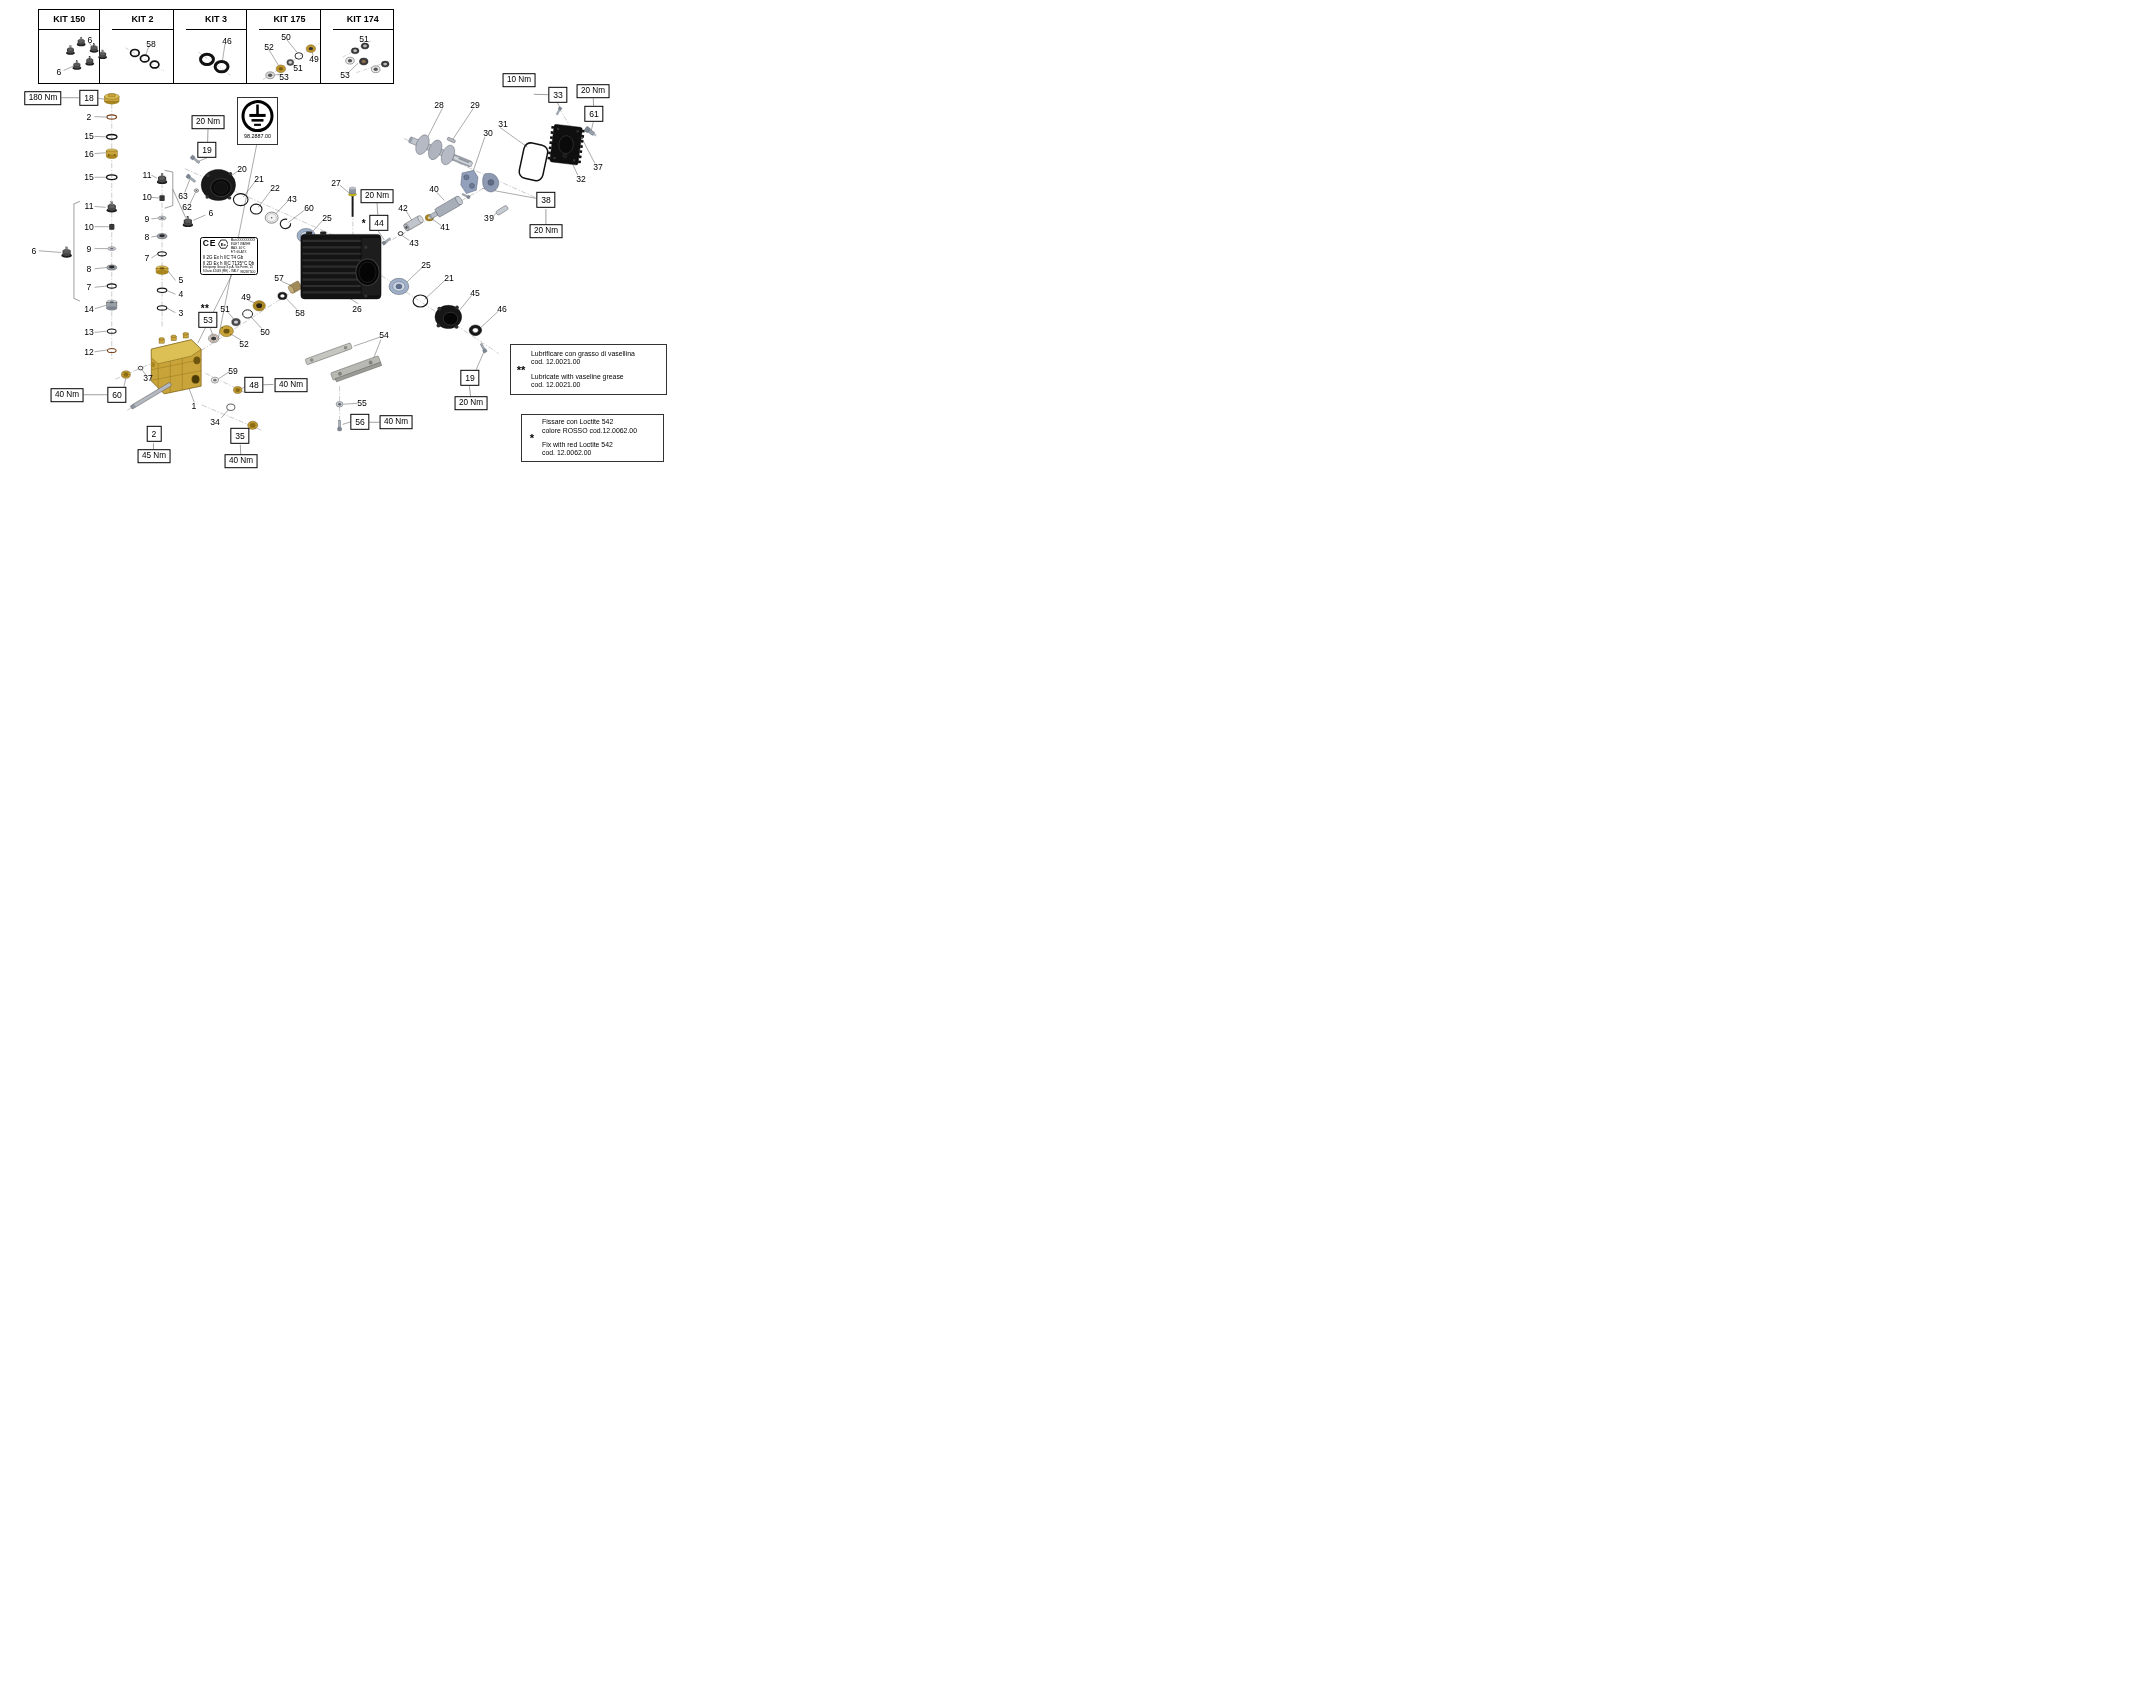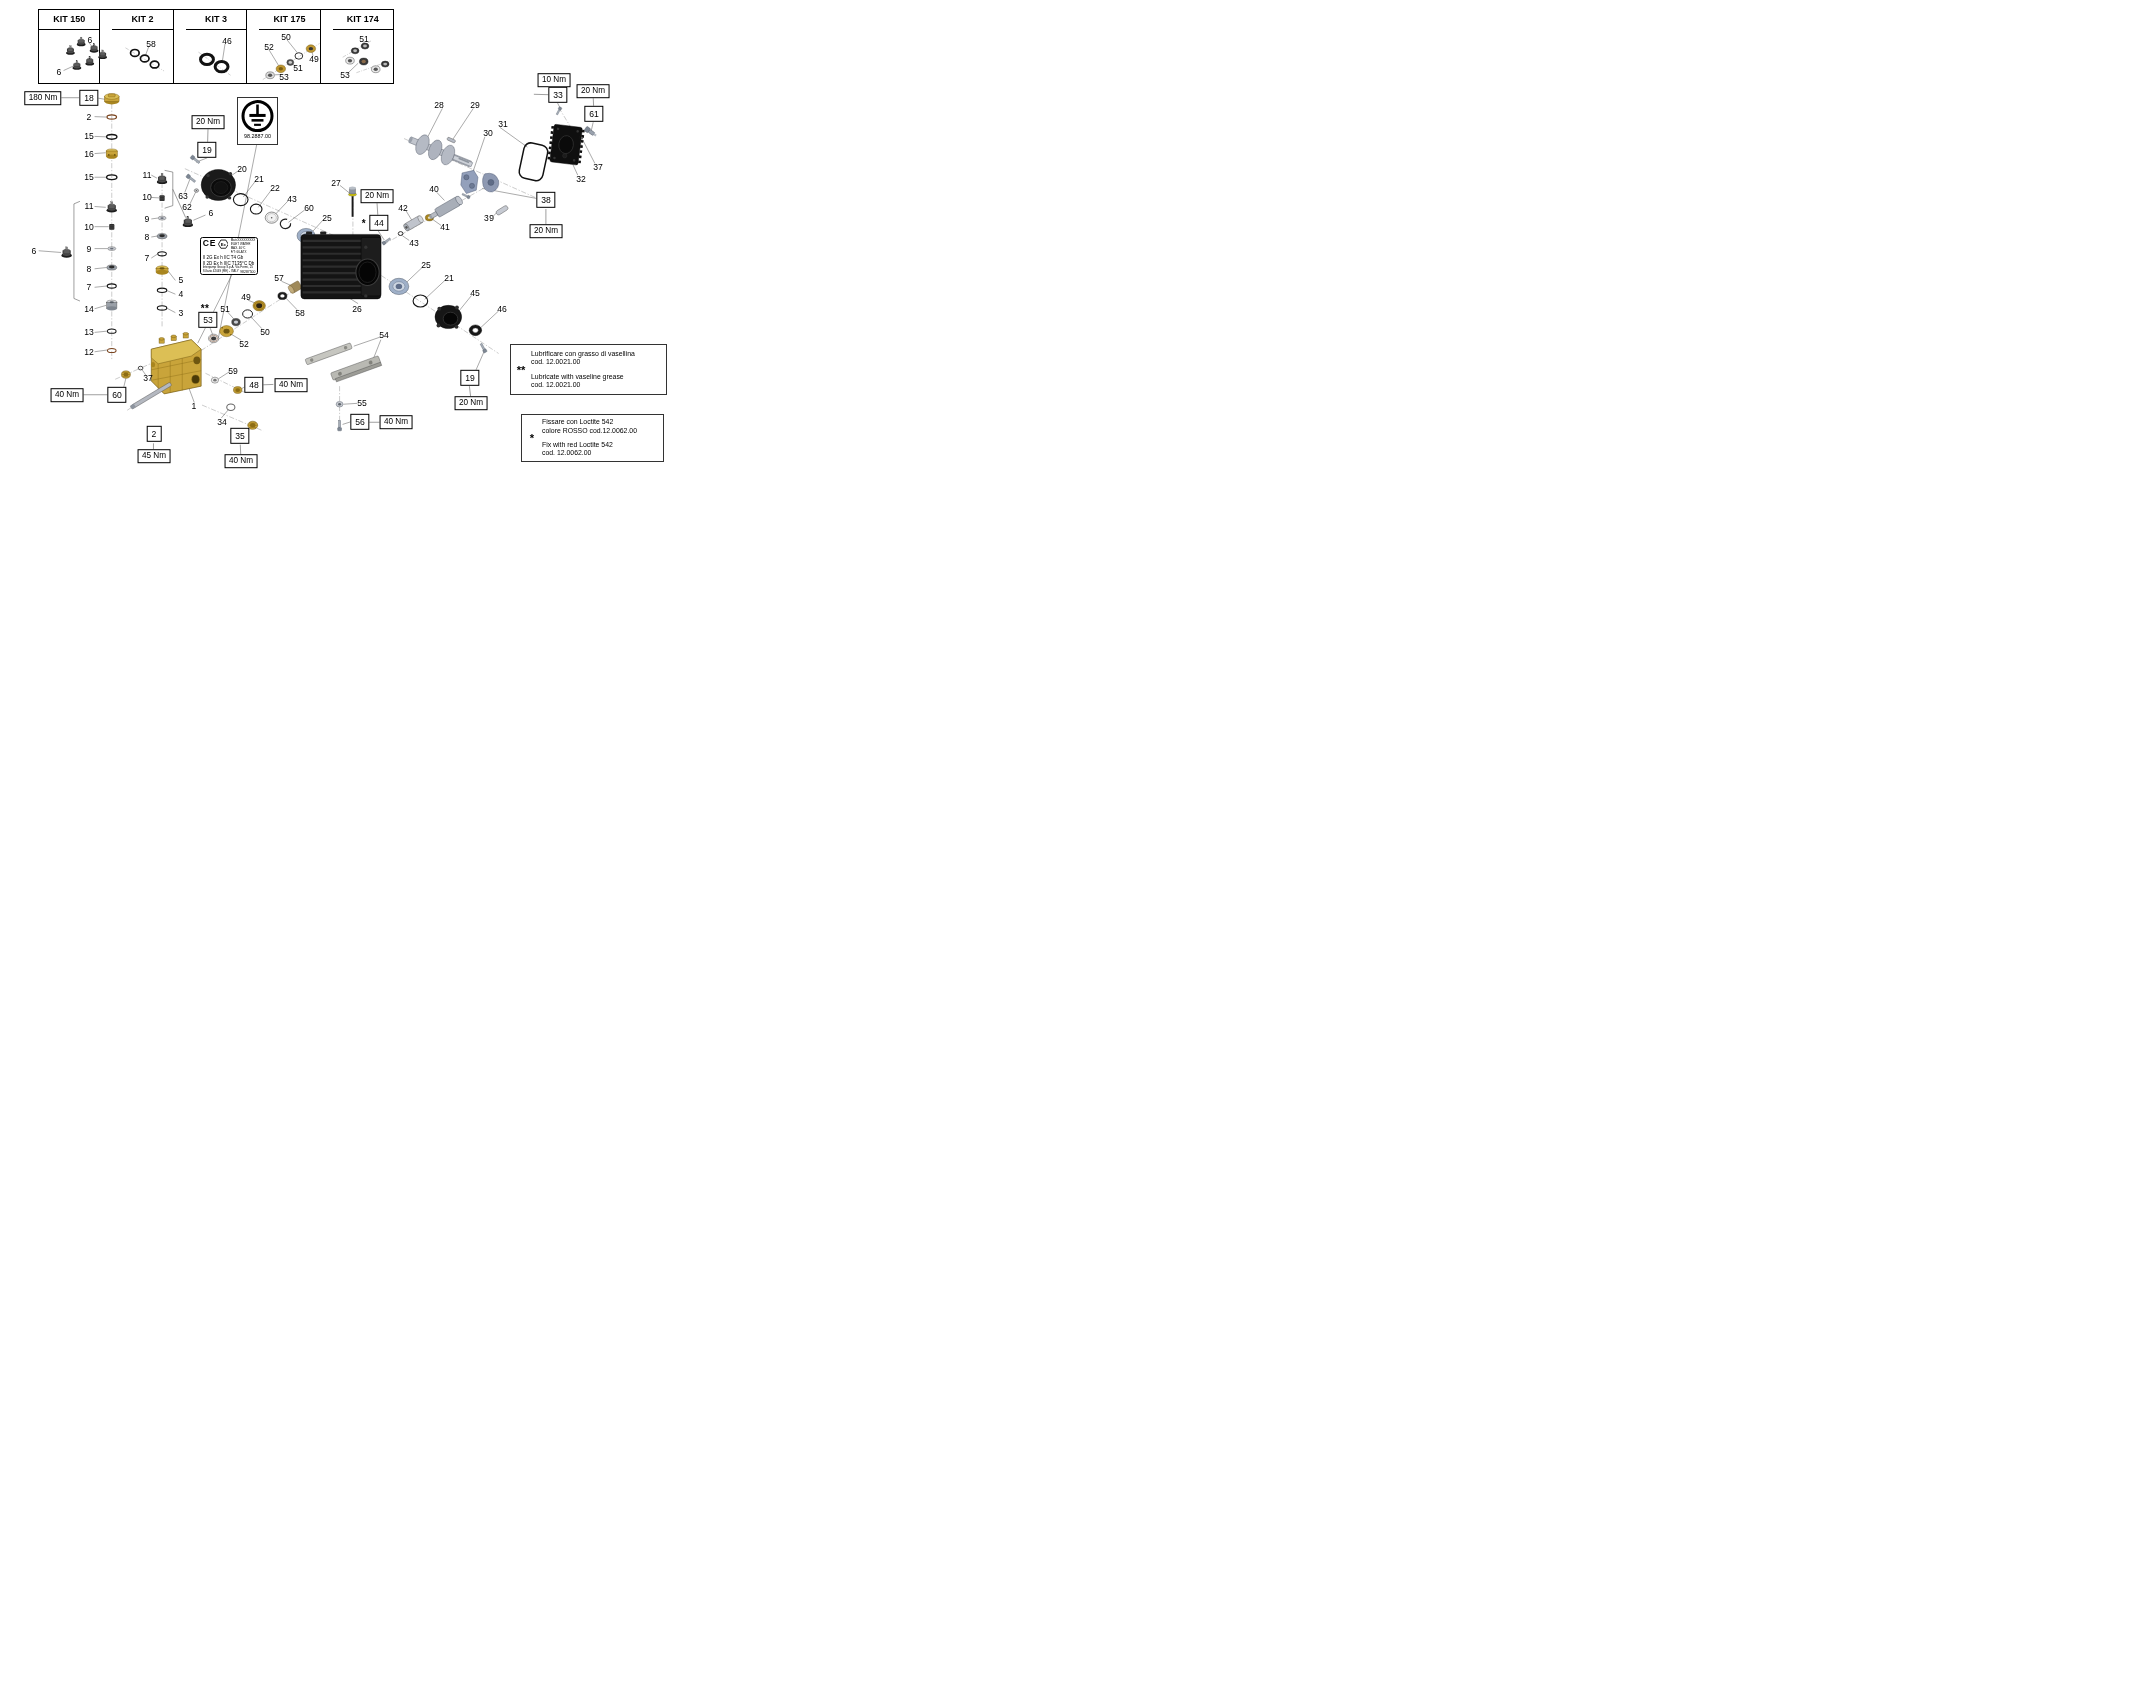--- a/index.html
+++ b/index.html
@@ -543,21 +543,21 @@
       <div class="lbl numbox" style="left: 379px; top: 223px;">44</div>
       <div class="lbl num" style="left: 403px; top: 208px;">42</div>
       <div class="lbl num" style="left: 414px; top: 243px;">43</div>
       <div class="lbl num" style="left: 445px; top: 227px;">41</div>
       <div class="lbl num" style="left: 434px; top: 189px;">40</div>
       <div class="lbl num" style="left: 489px; top: 219px; font-family: Liberation Mono, monospace;">39</div>
       <div class="lbl num" style="left: 439px; top: 105px;">28</div>
       <div class="lbl num" style="left: 475px; top: 105px;">29</div>
       <div class="lbl num" style="left: 488px; top: 133px;">30</div>
       <div class="lbl num" style="left: 503px; top: 124px;">31</div>
-      <div class="lbl torque" style="left: 519px; top: 80px; margin-left: 35px;">10 Nm</div>
+      <div class="lbl torque" style="left: 519px; top: 80px;">10 Nm</div>
       <div class="lbl numbox" style="left: 558px; top: 95px;">33</div>
       <div class="lbl torque" style="left: 593px; top: 91px;">20 Nm</div>
       <div class="lbl numbox" style="left: 594px; top: 114px;">61</div>
       <div class="lbl num" style="left: 598px; top: 167px;">37</div>
       <div class="lbl num" style="left: 581px; top: 179px;">32</div>
       <div class="lbl numbox" style="left: 546px; top: 200px;">38</div>
       <div class="lbl torque" style="left: 546px; top: 231px;">20 Nm</div>
       <div class="lbl num" style="left: 357px; top: 309px;">26</div>
       <div class="lbl num" style="left: 426px; top: 265px;">25</div>
       <div class="lbl num" style="left: 449px; top: 278px;">21</div>
@@ -568,21 +568,21 @@
       <div class="lbl num" style="left: 225px; top: 309px;">51</div>
       <div class="lbl num" style="left: 246px; top: 297px;">49</div>
       <div class="lbl num" style="left: 265px; top: 332px;">50</div>
       <div class="lbl num" style="left: 244px; top: 344px;">52</div>
       <div class="lbl num" style="left: 279px; top: 278px;">57</div>
       <div class="lbl num" style="left: 300px; top: 313px;">58</div>
       <div class="lbl num" style="left: 384px; top: 335px;">54</div>
       <div class="lbl num" style="left: 194px; top: 406px;">1</div>
       <div class="lbl numbox" style="left: 154px; top: 434px;">2</div>
       <div class="lbl torque" style="left: 154px; top: 456px;">45 Nm</div>
-      <div class="lbl num" style="left: 222px; top: 422px; text-align: right;">34</div>
+      <div class="lbl num" style="left: 215px; top: 422px; text-align: right;">34</div>
       <div class="lbl numbox" style="left: 240px; top: 436px;">35</div>
       <div class="lbl torque" style="left: 241px; top: 461px;">40 Nm</div>
       <div class="lbl num" style="left: 148px; top: 378px;">37</div>
       <div class="lbl numbox" style="left: 117px; top: 395px;">60</div>
       <div class="lbl torque" style="left: 67px; top: 395px;">40 Nm</div>
       <div class="lbl num" style="left: 233px; top: 371px;">59</div>
       <div class="lbl numbox" style="left: 254px; top: 385px;">48</div>
       <div class="lbl torque" style="left: 291px; top: 385px;">40 Nm</div>
       <div class="lbl num" style="left: 362px; top: 403px;">55</div>
       <div class="lbl numbox" style="left: 360px; top: 422px;">56</div>

